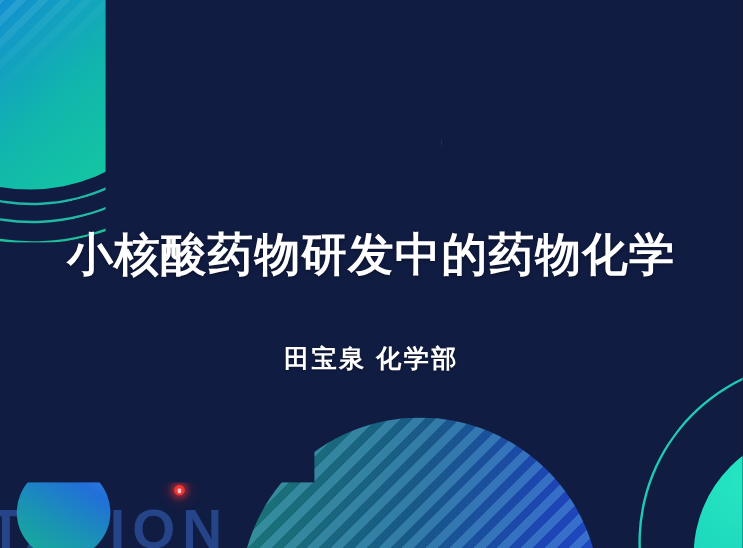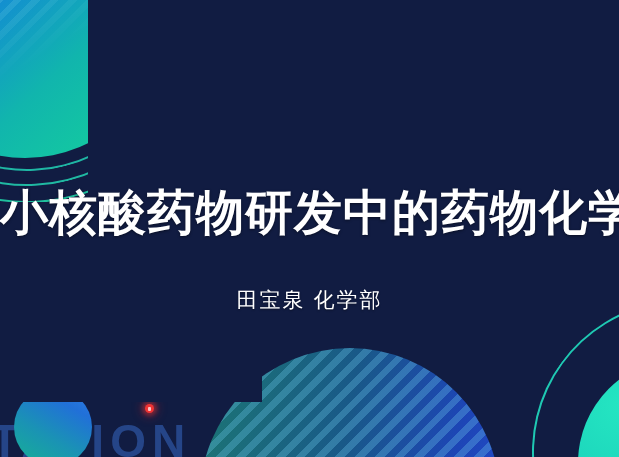--- a/index.html
+++ b/index.html
@@ -212,36 +212,36 @@
     border-radius: 1px;
     background: rgba(255,220,220,0.85);
   }
 
   
   .title {
     position: absolute;
     left: 0; right: 0;
     top: 190px;
     text-align: center;
-    font-size: 48px;
+    font-size: 38px;
     line-height: 46px;
     font-weight: 700;
     color: #ffffff;
     letter-spacing: 1px;
     text-shadow: 0 1px 3px rgba(0,0,0,0.45);
     white-space: nowrap;
   }
   .subtitle {
     position: absolute;
     left: 0; right: 0;
     top: 286px;
     text-align: center;
     font-size: 21px;
     line-height: 28px;
-    font-weight: 400;
+    font-weight: 700;
     color: #ffffff;
     letter-spacing: 2px;
     text-shadow: 0 1px 2px rgba(0,0,0,0.4);
     white-space: nowrap;
   }
 </style>
 </head>
 <body>
 
 <div id="slide">

